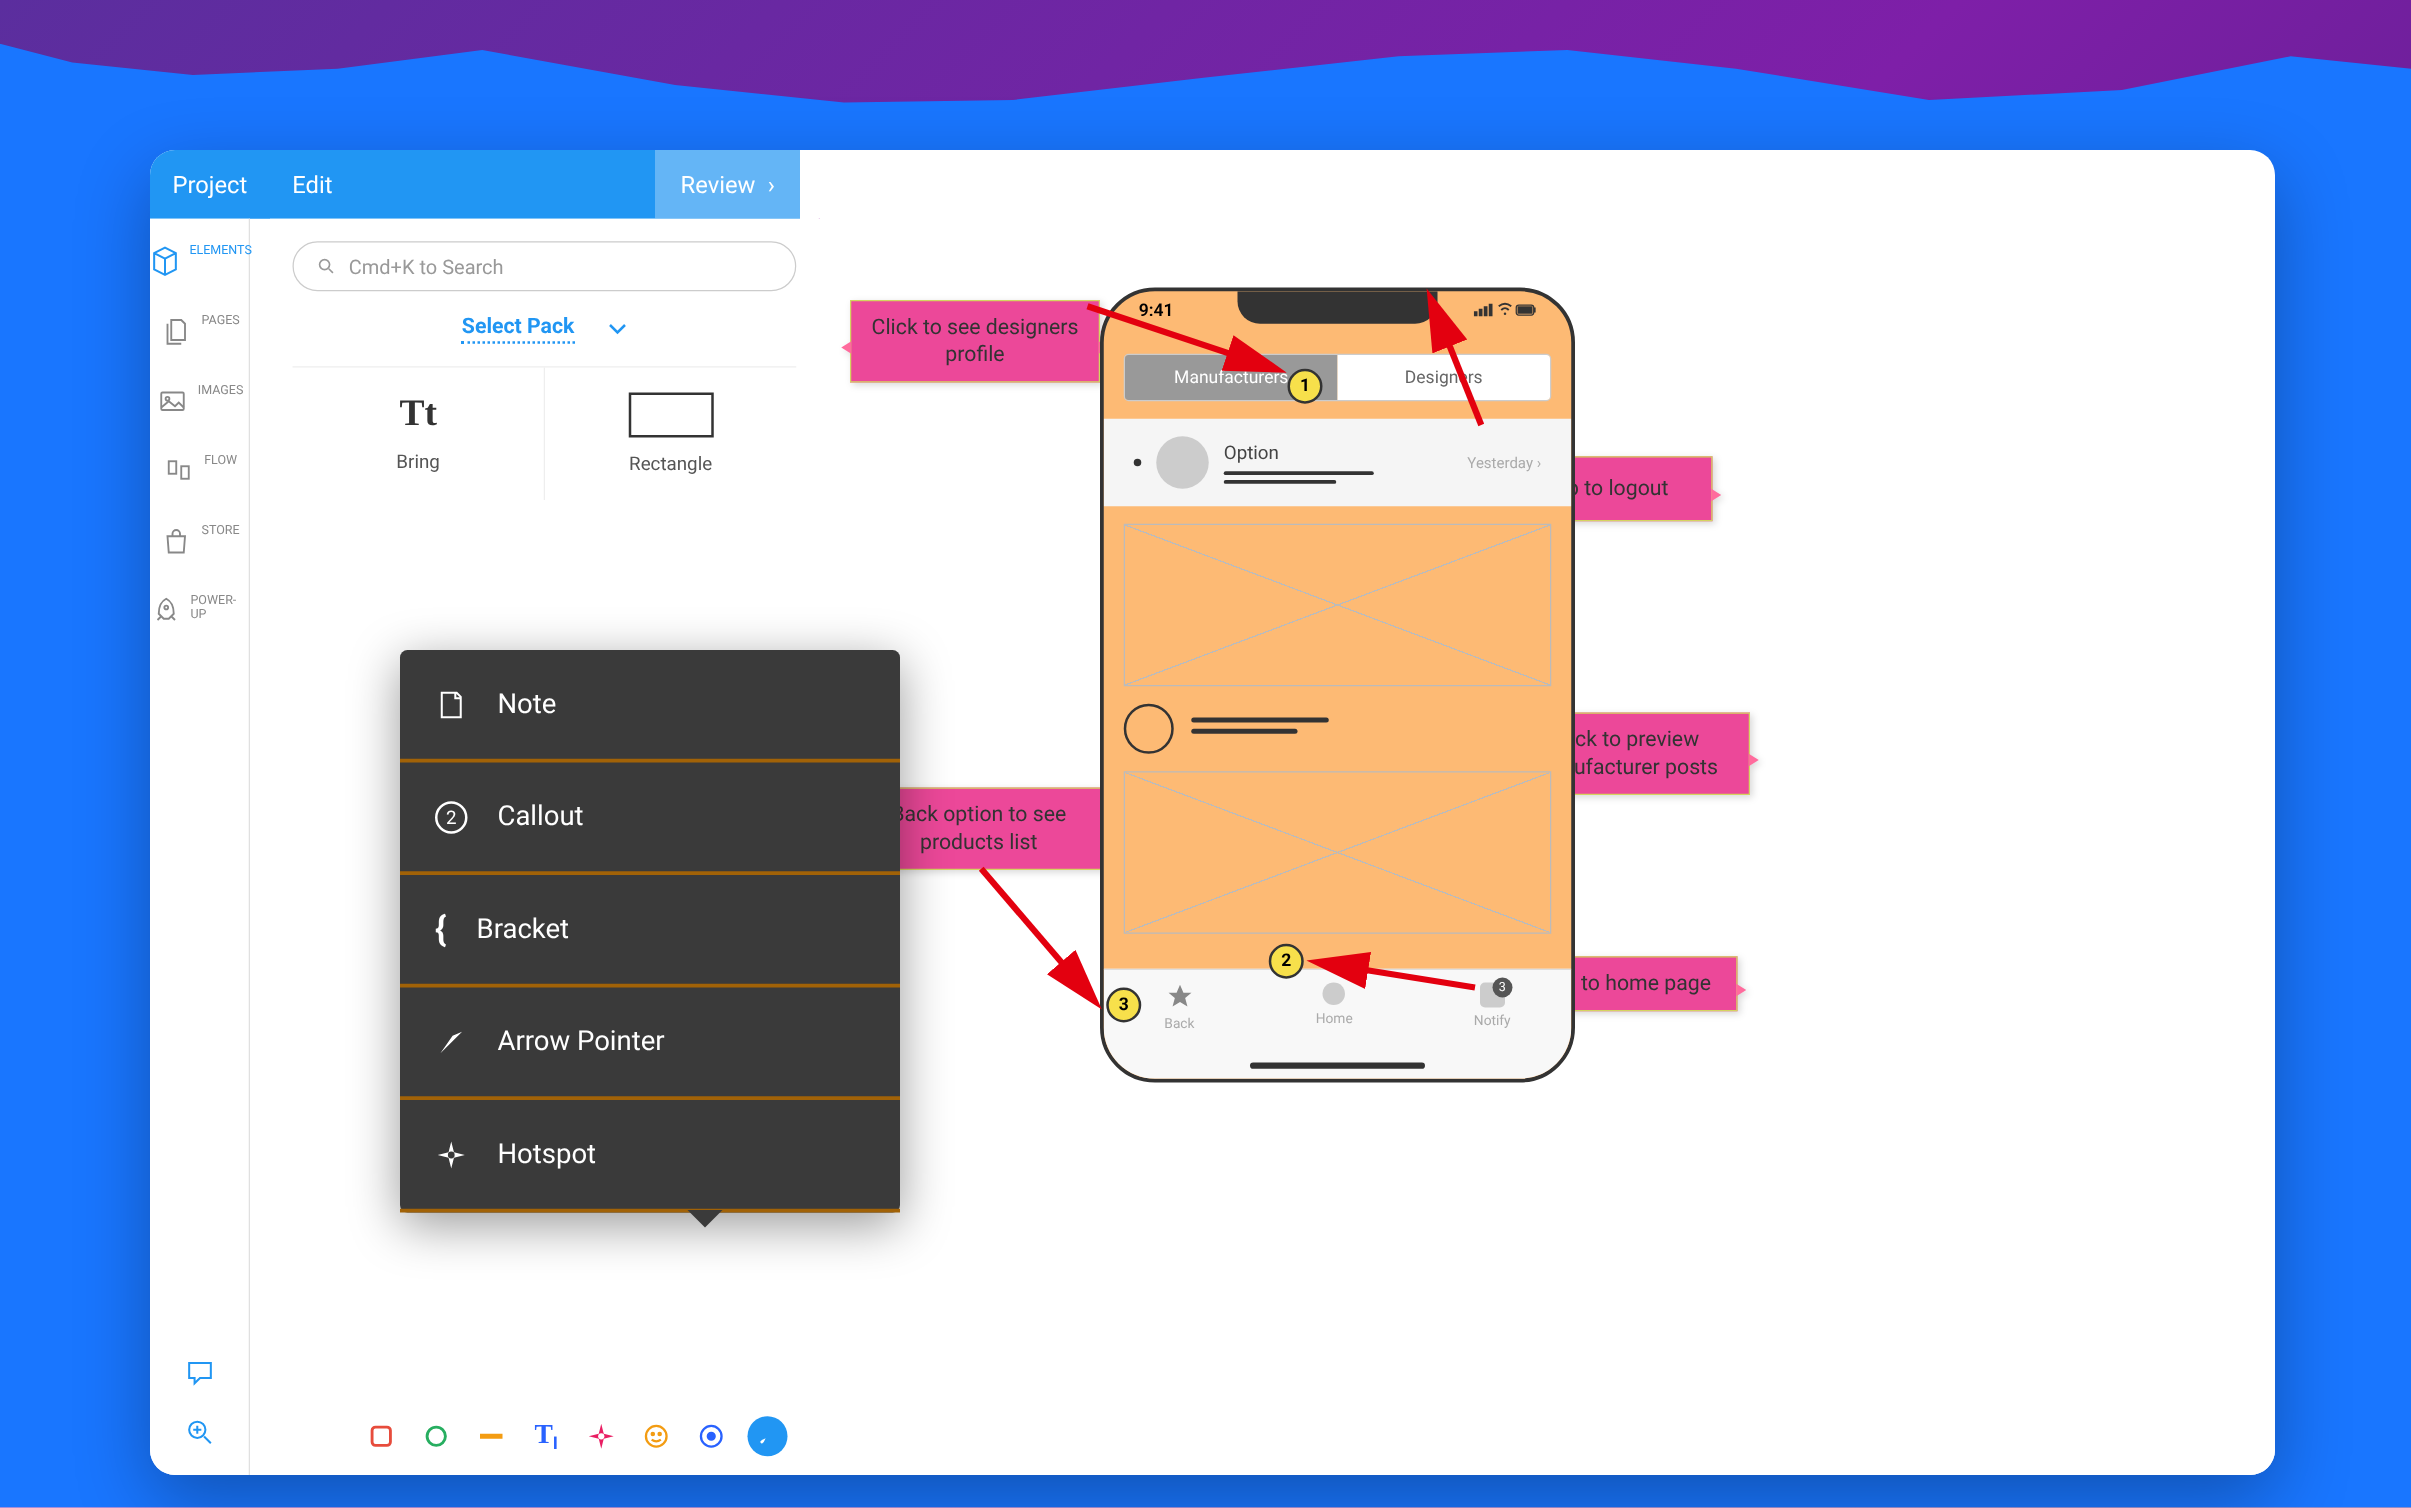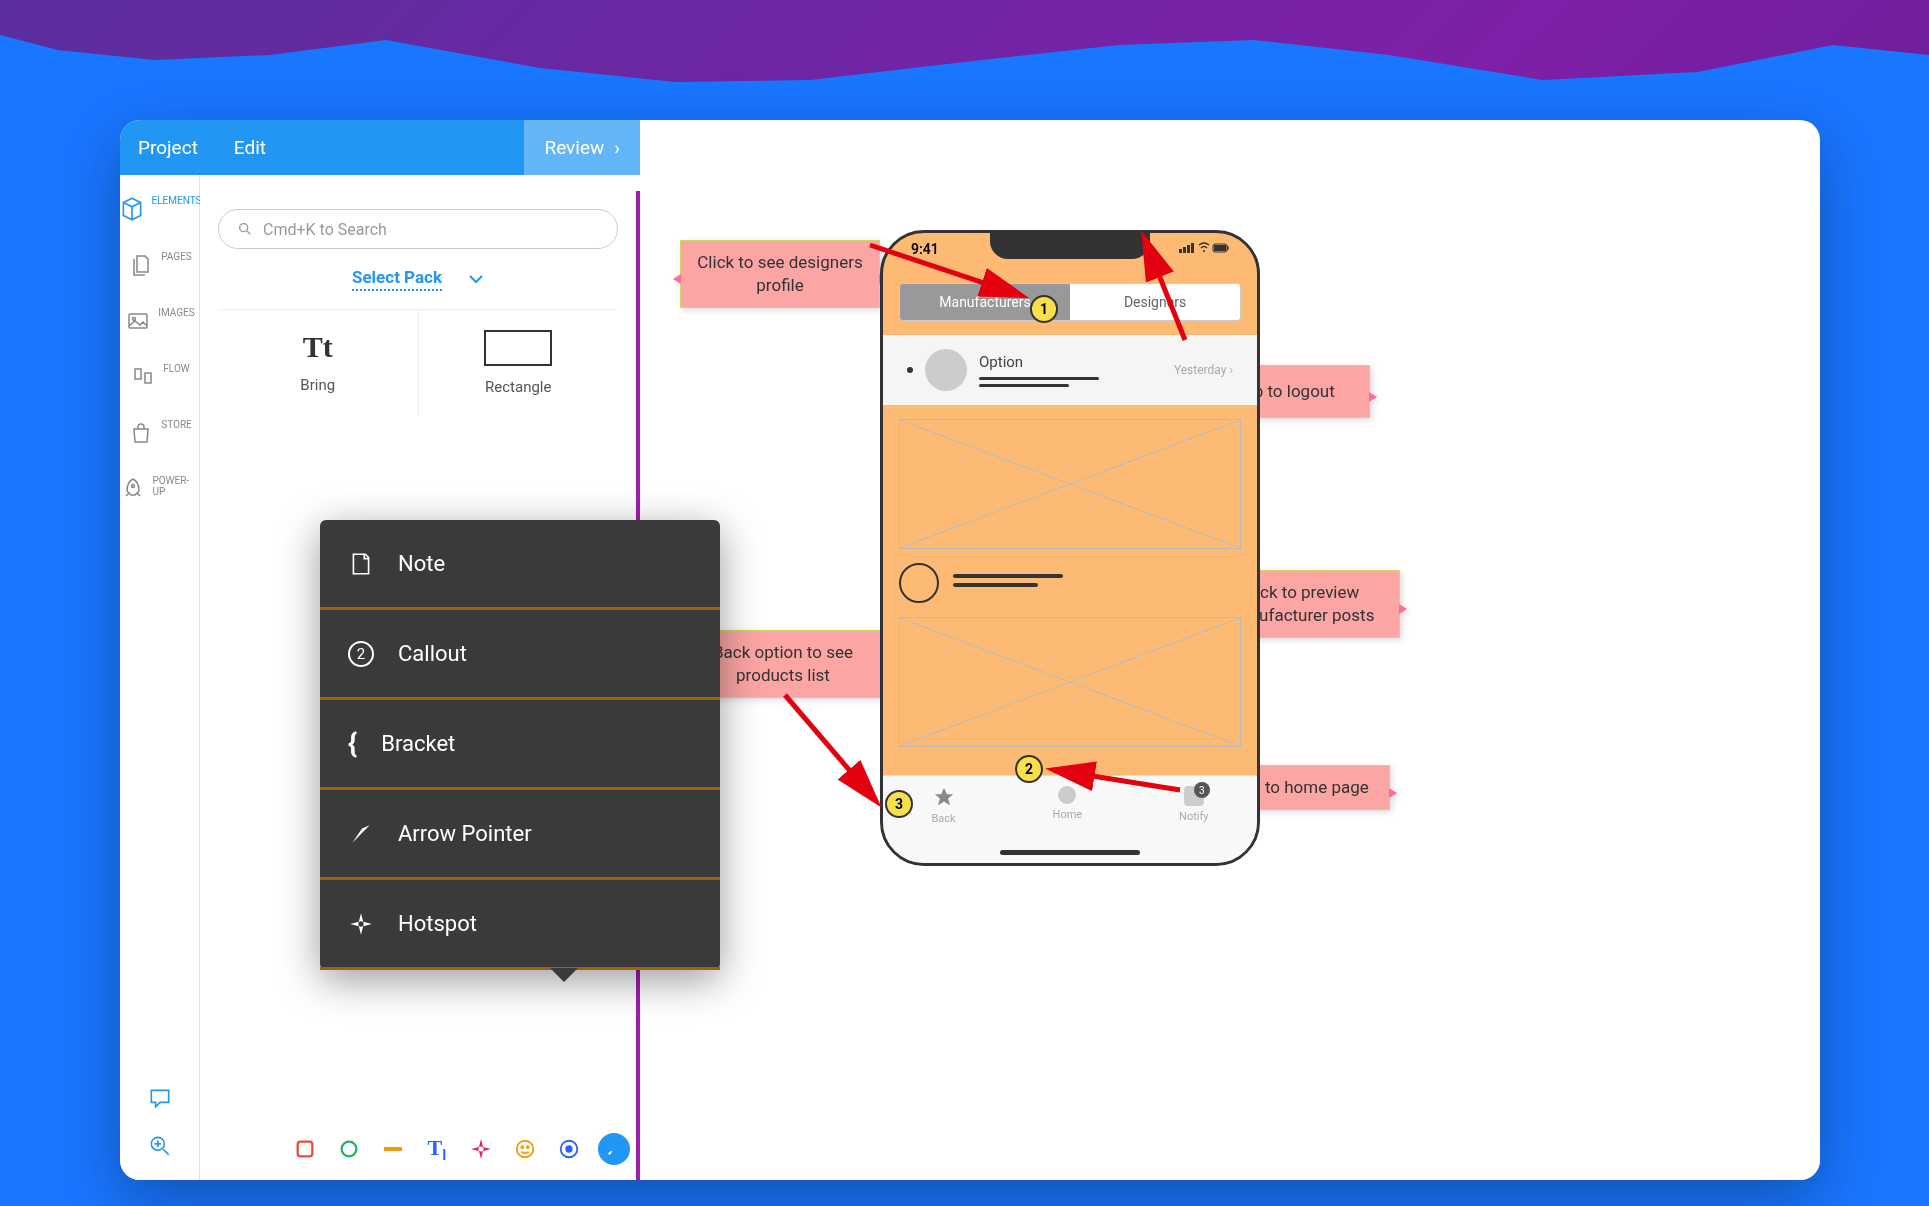--- a/index.html
+++ b/index.html
@@ -8,35 +8,35 @@
 .wave-blue { position: absolute; top: 0; left: 0; width: 100%; height: 100%; background: #1976ff; clip-path: polygon(0 35px, 3% 50px, 8% 60px, 14% 55px, 20% 40px, 28% 68px, 35% 82px, 42% 80px, 50% 62px, 58% 45px, 65% 40px, 72% 55px, 80% 80px, 88% 72px, 95% 45px, 100% 55px, 100% 100%, 0 100%); }
 .app-window { position: absolute; top: 120px; left: 120px; width: 1700px; height: 1060px; background: #fff; border-radius: 20px; box-shadow: 0 20px 60px rgba(0,0,0,0.3); overflow: hidden; }
 .topbar { position: absolute; top: 0; left: 0; width: 520px; height: 55px; background: #2196f3; display: flex; align-items: center; color: #fff; font-size: 19px; }
 .topbar .menu-item { padding: 0 18px; cursor: pointer; text-align: center; }
 .topbar .review-tab { margin-left: auto; background: #64b5f6; height: 55px; display: flex; align-items: center; padding: 0 20px; gap: 10px; }
 .left-rail { position: absolute; top: 55px; left: 0; width: 80px; height: calc(100% - 55px); background: #fff; border-right: 1px solid #e0e0e0; display: flex; flex-direction: column; align-items: center; padding-top: 20px; }
 .rail-item { display: flex; flex-direction: row; gap: 6px; margin-bottom: 28px; color: #888; font-size: 10px; font-weight: 400; cursor: pointer; }
 .rail-item.active { color: #2196f3; }
 .rail-icon { width: 28px; height: 28px; display: flex; align-items: center; justify-content: center; }
 .rail-bottom { margin-top: auto; margin-bottom: 20px; display: flex; flex-direction: column; align-items: center; gap: 20px; }
-.elements-panel { position: absolute; top: 55px; left: 80px; width: 440px; height: calc(100% - 55px); background: #fff; border-right: 4px solid #a21caf; padding: 18px; margin-top: 16px; }
+.elements-panel { position: absolute; top: 55px; left: 96px; width: 440px; height: calc(100% - 55px); background: #fff; border-right: 1px solid #a21caf; padding: 18px; }
 .search-box { width: 100%; height: 40px; border: 1px solid #ccc; border-radius: 20px; padding: 0 18px; display: flex; align-items: center; gap: 10px; color: #999; font-size: 16px; }
 .select-pack { text-align: left; margin: 18px 0; color: #2196f3; font-size: 17px; display: flex; align-items: center; justify-content: center; gap: 26px; cursor: pointer; font-weight: bold; }
 .select-pack span { border-bottom: 2px dotted #2196f3; padding-bottom: 2px; }
 .element-grid { display: flex; gap: 0; border-top: 1px solid #eee; }
 .element-cell { flex: 1; padding: 20px 10px; text-align: center; color: #555; font-size: 15px; display: flex; flex-direction: column; align-items: center; gap: 12px; cursor: pointer; border-right: 1px solid #eee; }
 .element-cell:last-child { border-right: none; }
 .popup-menu { position: absolute; top: 400px; left: 200px; width: 400px; background: #3a3a3a; border-radius: 6px; box-shadow: 0 10px 40px rgba(0,0,0,0.4); color: #fff; z-index: 100; }
 .popup-item { height: 90px; display: flex; align-items: center; padding: 0 28px; gap: 24px; font-size: 22px; border-bottom: 3px solid #a16207; cursor: pointer; }
 .popup-item:last-child { border-bottom: none; }
 .popup-arrow { position: absolute; bottom: -12px; left: 230px; width: 0; height: 0; border-left: 14px solid transparent; border-right: 14px solid transparent; border-top: 14px solid #3a3a3a; }
 .bottom-tools { position: absolute; bottom: 15px; left: 170px; display: flex; gap: 14px; align-items: center; }
 .bottom-tools .tool { width: 30px; height: 30px; display: flex; align-items: center; justify-content: center; cursor: pointer; }
 .canvas { position: absolute; top: 55px; left: 520px; right: 0; bottom: 0; background: #fff; }
-.sticky { position: absolute; background: #fca5a5; border: 1px solid #d4d460; padding: 10px 16px; font-family: "Comic Sans MS", cursive; font-size: 17px; color: #333; text-align: center; line-height: 1.3; filter: drop-shadow(2px 2px 3px rgba(0,0,0,0.15)); }
+.sticky { position: absolute; background: #ec4899; border: 1px solid #d4d460; padding: 10px 16px; font-family: "Comic Sans MS", cursive; font-size: 17px; color: #333; text-align: center; line-height: 1.3; filter: drop-shadow(2px 2px 3px rgba(0,0,0,0.15)); }
 .sticky::before, .sticky::after { content: ''; position: absolute; width: 10px; height: 10px; }
 .sticky-handle { position: absolute; width: 0; height: 0; }
 .sticky-handle.left { left: -8px; top: 50%; border-top: 5px solid transparent; border-bottom: 5px solid transparent; border-right: 8px solid #ff6b9d; }
 .sticky-handle.right { right: -8px; top: 50%; border-top: 5px solid transparent; border-bottom: 5px solid transparent; border-left: 8px solid #ff6b9d; }
 .phone { position: absolute; top: 55px; left: 450px; width: 380px; height: 636px; border: 3px solid #333; border-radius: 44px; background: #fdba74; overflow: hidden; }
 .phone-notch { position: absolute; top: 0; left: 50%; transform: translateX(-50%); width: 160px; height: 26px; background: #333; border-radius: 0 0 18px 18px; }
 .phone-status { position: absolute; top: 8px; left: 0; width: 100%; display: flex; justify-content: space-between; padding: 0 28px; font-size: 14px; font-weight: 600; }
 .phone-content { position: absolute; top: 50px; left: 0; right: 0; bottom: 0; padding: 0 16px; }
 .phone-header { display: flex; justify-content: space-between; align-items: center; padding: 16px 8px 12px; }
 .phone-title { font-size: 28px; color: #666; font-weight: 500; }

